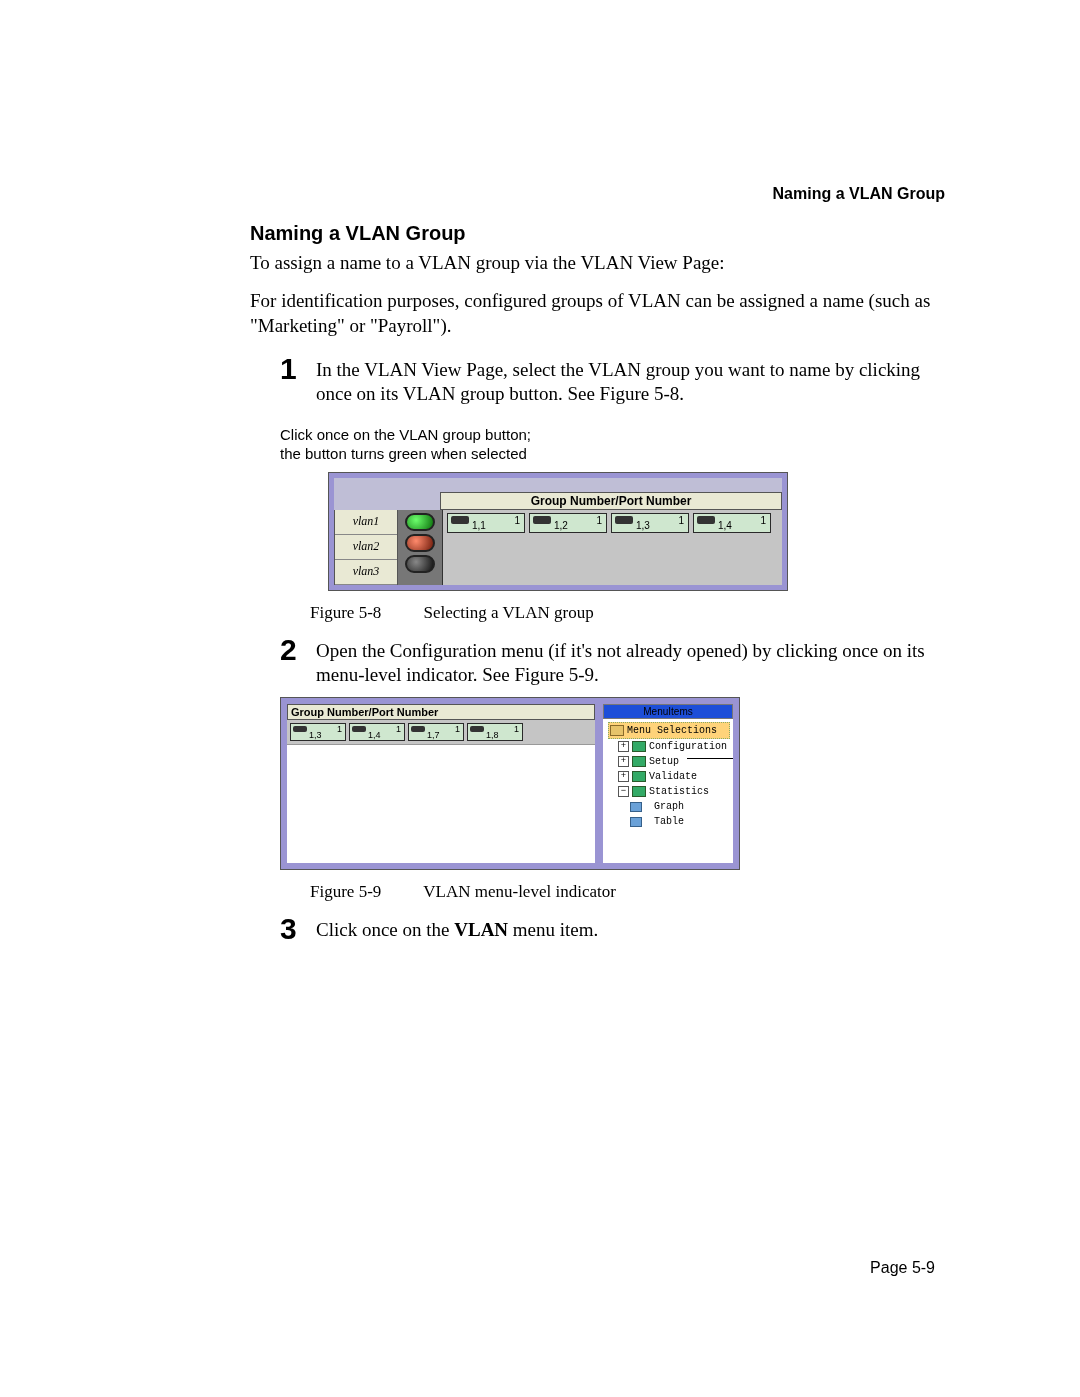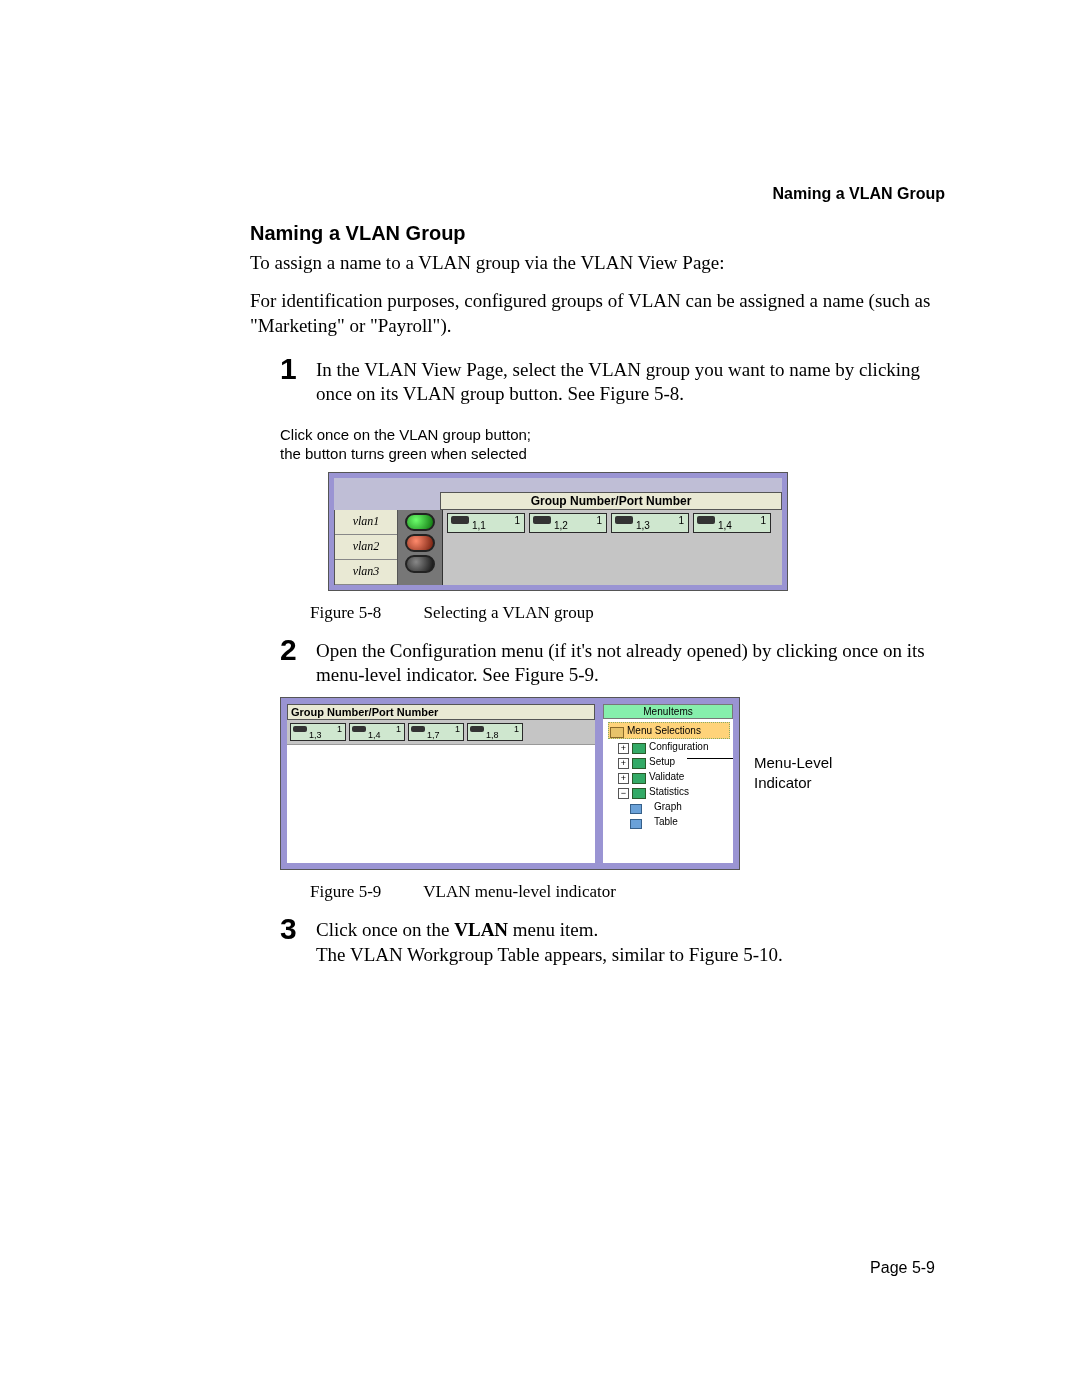--- a/index.html
+++ b/index.html
@@ -239,36 +239,37 @@
   .fig59 .left-pane .blank { height: 118px; background: #fff; border-top: 1px solid #999; }
   .fig59 .vstripe {
     width: 8px;
     background: #9a94d3;
   }
   .fig59 .right-pane {
     width: 130px;
     background: #fff;
   }
   .fig59 .right-pane .menu-hdr {
-    background: #86efac;
+    background: #1d4ed8;
     border: 1px solid #777;
     text-align: center;
     font-size: 10px;
     padding: 1px 0;
   }
   .fig59 .tree {
     padding: 3px 3px 3px 5px;
     font-size: 10px;
     line-height: 1.5;
   }
   .fig59 .tree .row {
     display: flex;
-    align-items: flex-end;
+    align-items: center;
     gap: 3px;
     white-space: nowrap;
+    font-family: Liberation Mono, monospace;
   }
   .fig59 .tree .row.sel {
     background: #ffd37a;
     border: 1px dotted #8a6;
     padding: 0 1px;
   }
   .fig59 .tree .indent1 { padding-left: 10px; }
   .fig59 .tree .indent2 { padding-left: 22px; gap: 12px; }
   .fig59 .expander {
     display: inline-block;
@@ -457,33 +458,28 @@
             </div>
             <div class="row indent2">
               <span class="leaf-ico"></span>
               <span>Table</span>
             </div>
           </div>
           <div class="pointer"></div>
         </div>
       </div>
     </div>
-    <div class="menu-level-label">
-      <span>Menu-Level</span><br>
-      <span>Indicator</span>
-    </div>
   </div>
 
   <div class="figure-caption">
     <span class="figlabel">Figure 5-9</span>
     <span>VLAN menu-level indicator</span>
   </div>
 
   <div class="step-block">
     <div class="step-num">3</div>
     <div class="step-text">
       <span>Click once on the </span><span class="inline-bold">VLAN</span><span> menu item.</span><br>
-      <span>The VLAN Workgroup Table appears, similar to Figure 5-10.</span>
     </div>
   </div>
 
   <div class="page-number">Page 5-9</div>
 </div>
 
 </body></html>

